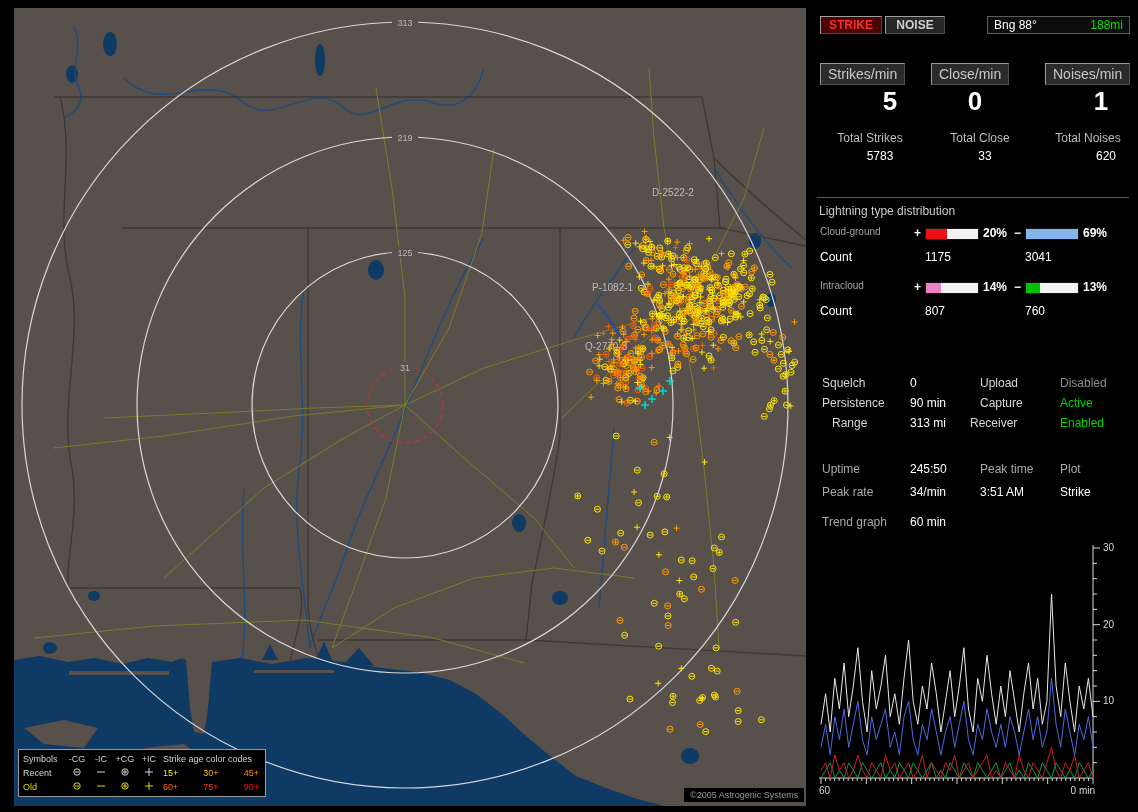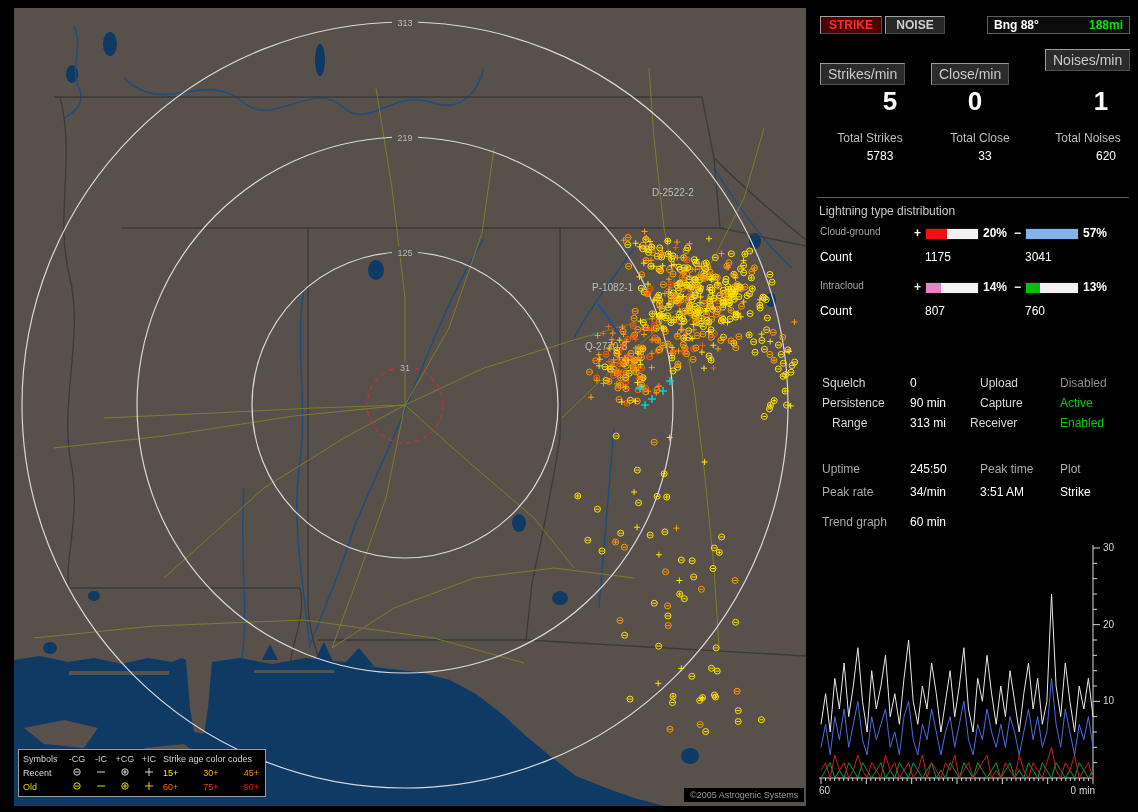--- a/index.html
+++ b/index.html
@@ -17,21 +17,21 @@
   .lg-age-hd{flex:1;text-align:left;padding-left:2px;}
   #copyright{position:absolute;left:670px;top:780px;background:#000;color:#9a9a9a;
              font-size:9px;padding:2px 6px;white-space:nowrap;}
   
   #rightpanel{position:absolute;left:815px;top:8px;width:318px;height:798px;background:#000;}
   .btn{position:absolute;height:16px;line-height:16px;text-align:center;font-size:12px;
        font-weight:bold;border:1px solid;border-color:#a0a0a0 #4a4a4a #4a4a4a #a0a0a0;cursor:pointer;}
   #btn-strike{background:#4a0404;color:#ff2c2c;}
   #btn-noise{background:#272727;color:#cfcfcf;}
   #bearing-box{position:absolute;height:16px;line-height:16px;background:#0c0c0c;
-               border:1px solid #5c5c5c;font-size:12px;font-weight:bold;}
+               border:1px solid #5c5c5c;font-size:12px;font-weight:normal;}
   #bearing-box .bng{color:#fff;padding-left:6px;}
   #bearing-box .dst{color:#00e400;float:right;padding-right:6px;}
   .rate-box{position:absolute;background:#2b2b2b;border:1px solid;
             border-color:#9b9b9b #4f4f4f #4f4f4f #9b9b9b;color:#c9c9c9;
             font-size:14px;padding:2px 7px;white-space:nowrap;}
   .rate-num{position:absolute;text-align:center;color:#fff;font-size:26px;font-weight:bold;}
   .tot-lab{position:absolute;text-align:center;color:#bdbdbd;font-size:12px;white-space:nowrap;}
   .tot-val{position:absolute;text-align:center;color:#fff;font-size:12px;}
   .divider{position:absolute;height:1px;background:#5a5a5a;}
   .sec-title{position:absolute;color:#c9c9c9;font-size:12px;}
@@ -1540,21 +1540,21 @@
 <div id="rightpanel">
   <div class="btn" id="btn-strike" style="left:5px;top:8px;width:60px;">STRIKE</div>
   <div class="btn" id="btn-noise" style="left:70px;top:8px;width:58px;">NOISE</div>
   <div id="bearing-box" style="left:172px;top:8px;width:141px;">
     <span class="bng">Bng 88°</span>
     <span class="dst">188mi</span>
   </div>
 
   <div class="rate-box" style="left:5px;top:55px;">Strikes/min</div>
   <div class="rate-box" style="left:116px;top:55px;">Close/min</div>
-  <div class="rate-box" style="left:230px;top:41px;">Noises/min</div>
+  <div class="rate-box" style="left:230px;top:55px;">Noises/min</div>
 
   <div class="rate-num" style="left:25px;top:78px;width:100px;">5</div>
   <div class="rate-num" style="left:110px;top:78px;width:100px;">0</div>
   <div class="rate-num" style="left:236px;top:78px;width:100px;">1</div>
 
   <div class="tot-lab" style="left:0px;top:123px;width:110px;">Total Strikes</div>
   <div class="tot-lab" style="left:110px;top:123px;width:110px;">Total Close</div>
   <div class="tot-lab" style="left:218px;top:123px;width:110px;">Total Noises</div>
   <div class="tot-val" style="left:10px;top:141px;width:110px;">5783</div>
   <div class="tot-val" style="left:115px;top:141px;width:110px;">33</div>
@@ -1566,21 +1566,21 @@
   <span class="abs wlab" style="left:5px;top:218px;">Cloud-ground</span>
   <span class="abs sign" style="left:99px;top:218px;">+</span>
   <div class="bar" style="left:110px;top:220px;">
       <div class="bar-fill" id="bar-cgp" style="width: 40%; background: rgb(238, 17, 17);"></div>
     </div>
   <span class="abs pct" style="left:168px;top:218px;">20%</span>
   <span class="abs sign" style="left:199px;top:218px;">−</span>
   <div class="bar" style="left:210px;top:220px;">
       <div class="bar-fill" id="bar-cgm" style="width: 100%; background: rgb(130, 180, 234);"></div>
     </div>
-  <span class="abs pct" style="left:268px;top:218px;">57%</span>
+  <span class="abs pct" style="left:268px;top:218px;">69%</span>
 
   <span class="abs cnt" style="left:5px;top:242px;">Count</span>
   <span class="abs cnt" style="left:110px;top:242px;">1175</span>
   <span class="abs cnt" style="left:210px;top:242px;">3041</span>
 
   <span class="abs wlab" style="left:5px;top:272px;">Intracloud</span>
   <span class="abs sign" style="left:99px;top:272px;">+</span>
   <div class="bar" style="left:110px;top:274px;">
       <div class="bar-fill" id="bar-icp" style="width: 28%; background: rgb(234, 130, 200);"></div>
     </div>

